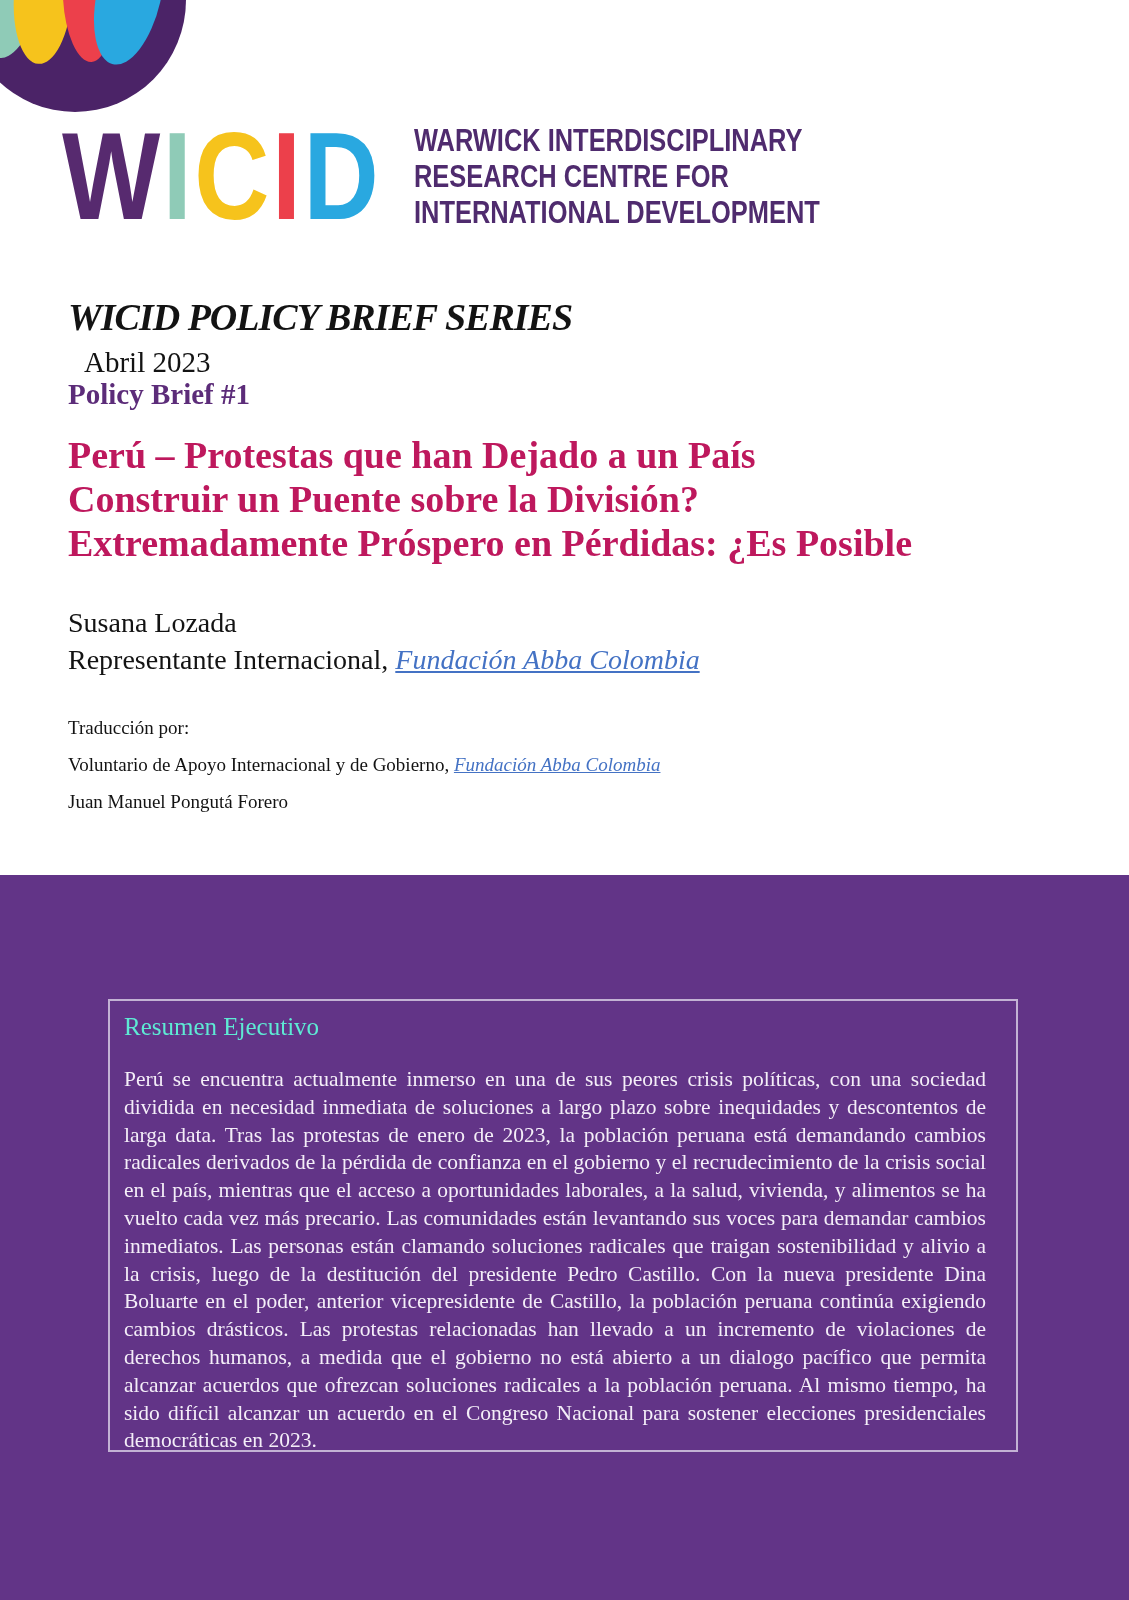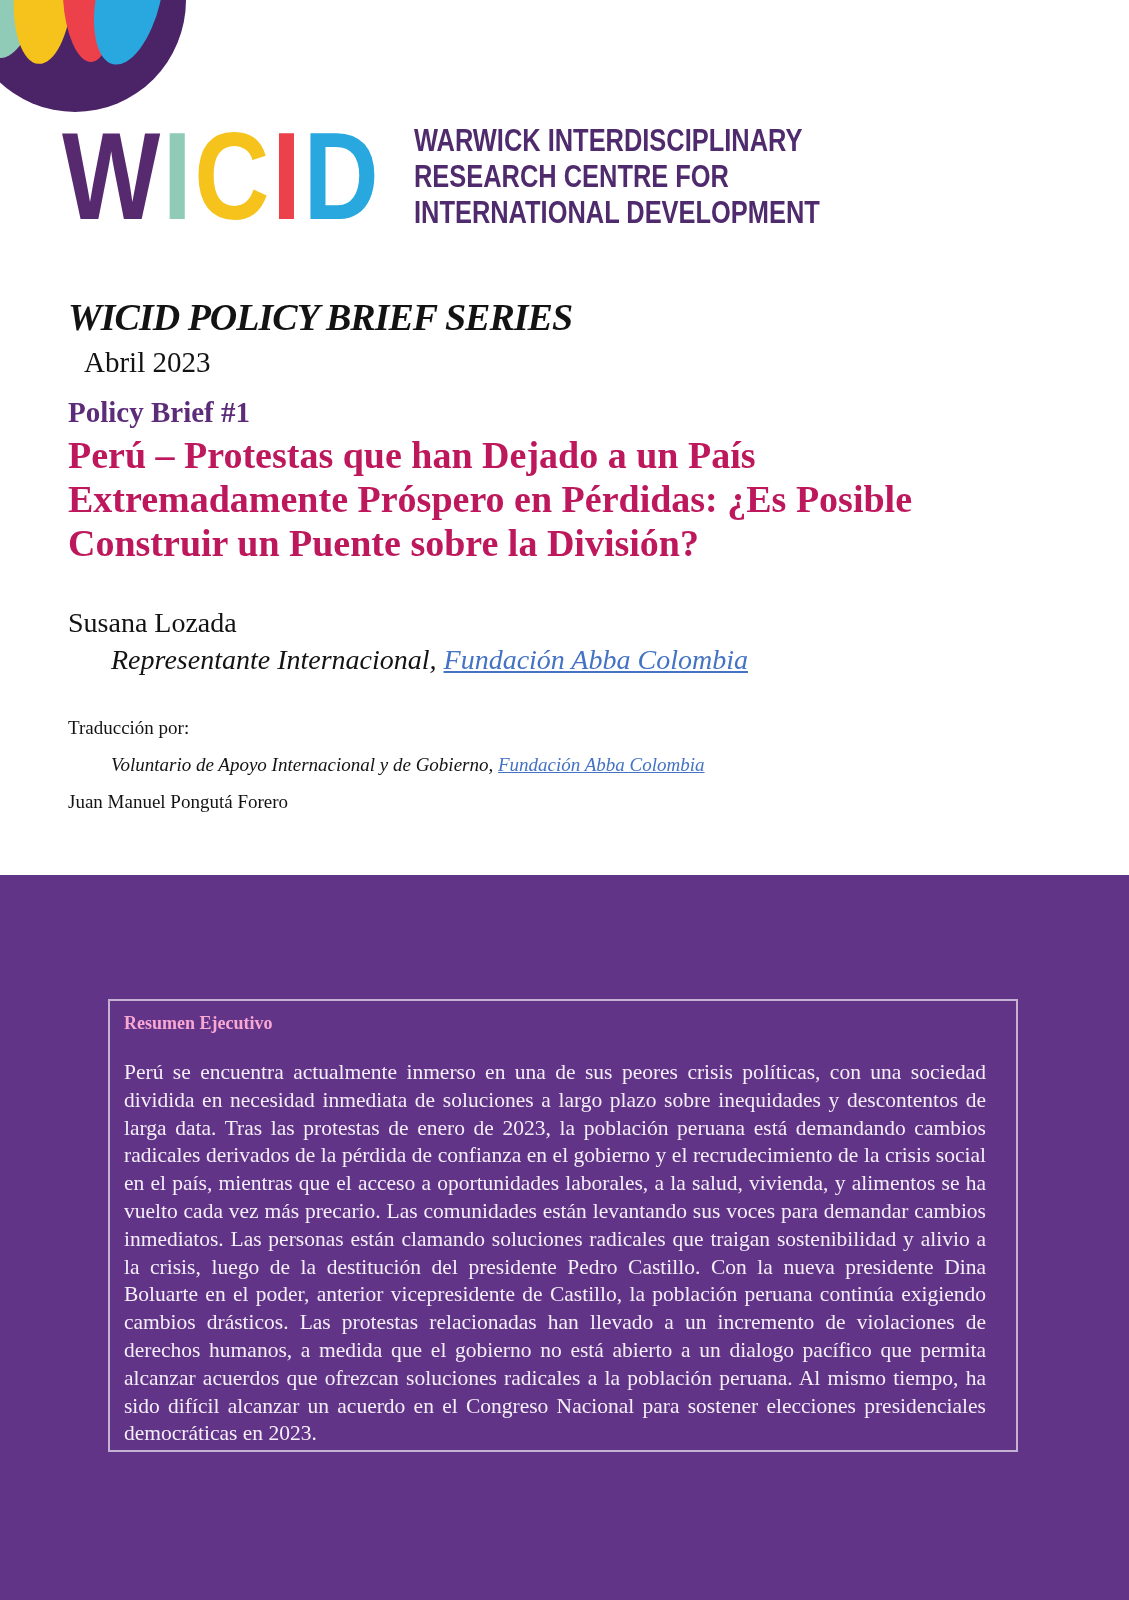--- a/index.html
+++ b/index.html
@@ -27,36 +27,36 @@
 
   .org-name{
     position:absolute;left:414px;top:123px;
     font-family:"Liberation Sans",sans-serif;font-weight:700;font-size:31px;line-height:36px;
     color:#4F2B6E;transform:scaleX(0.82);transform-origin:left top;white-space:nowrap;
   }
 
   
   .series-title{position:absolute;left:68px;top:295px;font-size:38px;font-weight:700;letter-spacing:-1px;color:#131313;white-space:nowrap;font-style:italic;}
   .date-line{position:absolute;left:84px;top:346px;font-size:29px;color:#131313;}
-  .brief-label{position:absolute;left:68px;top:396px;font-size:29px;font-weight:700;color:#5C2C79;}
+  .brief-label{position:absolute;left:68px;top:378px;font-size:29px;font-weight:700;color:#5C2C79;}
   .doc-title{position:absolute;left:68px;top:433px;width:920px;font-size:38px;font-weight:700;line-height:44px;color:#be185d;}
 
   
   .author-block{position:absolute;left:68px;top:604px;font-size:28px;line-height:37px;color:#131313;}
   .translator-block{position:absolute;left:68px;top:709px;font-size:19px;line-height:37px;color:#131313;}
-  .italic{font-style:italic;margin-left:43px;}
+  .italic{}
   a.doc-link{color:#4472C4;text-decoration:underline;font-style:italic;text-align:right;}
 
   
   .purple-band{position:absolute;left:0;top:875px;width:1129px;height:725px;background:#623487;}
   .summary-box{
     position:absolute;left:108px;top:124px;width:910px;height:453px;
     box-sizing:border-box;border:2px solid #C3B2D4;padding:12px 14px 0 14px;color:#F8F4FB;
   }
-  .summary-heading{margin:0;font-size:18px;font-weight:700;color:#f9a8d4;}
+  .summary-heading{margin:0;font-size:25px;font-weight:400;color:#5eead4;}
   .summary-body{
     margin:25px 16px 0 0;font-size:21.5px;line-height:27.8px;text-align:justify;color:#F4EEF8;
   }
 </style>
 </head>
 <body>
 
 <div class="page">
 
   <div class="logo-mark">
@@ -76,22 +76,22 @@
     <div>RESEARCH CENTRE FOR</div>
     <div>INTERNATIONAL DEVELOPMENT</div>
   </div>
 
   <div class="series-title">WICID POLICY BRIEF SERIES</div>
   <div class="date-line">Abril 2023</div>
   <div class="brief-label">Policy Brief #1</div>
 
   <div class="doc-title">
     <div>Perú – Protestas que han Dejado a un País</div>
+    <div>Construir un Puente sobre la División?</div>
     <div>Extremadamente Próspero en Pérdidas: ¿Es Posible</div>
-    <div>Construir un Puente sobre la División?</div>
   </div>
 
   <div class="author-block">
     <div>Susana Lozada</div>
     <div><span class="italic">Representante Internacional, </span><a class="doc-link" href="#">Fundación Abba Colombia</a></div>
   </div>
 
   <div class="translator-block">
     <div>Traducción por:</div>
     <div><span class="italic">Voluntario de Apoyo Internacional y de Gobierno, </span><a class="doc-link" href="#">Fundación Abba Colombia</a></div>

